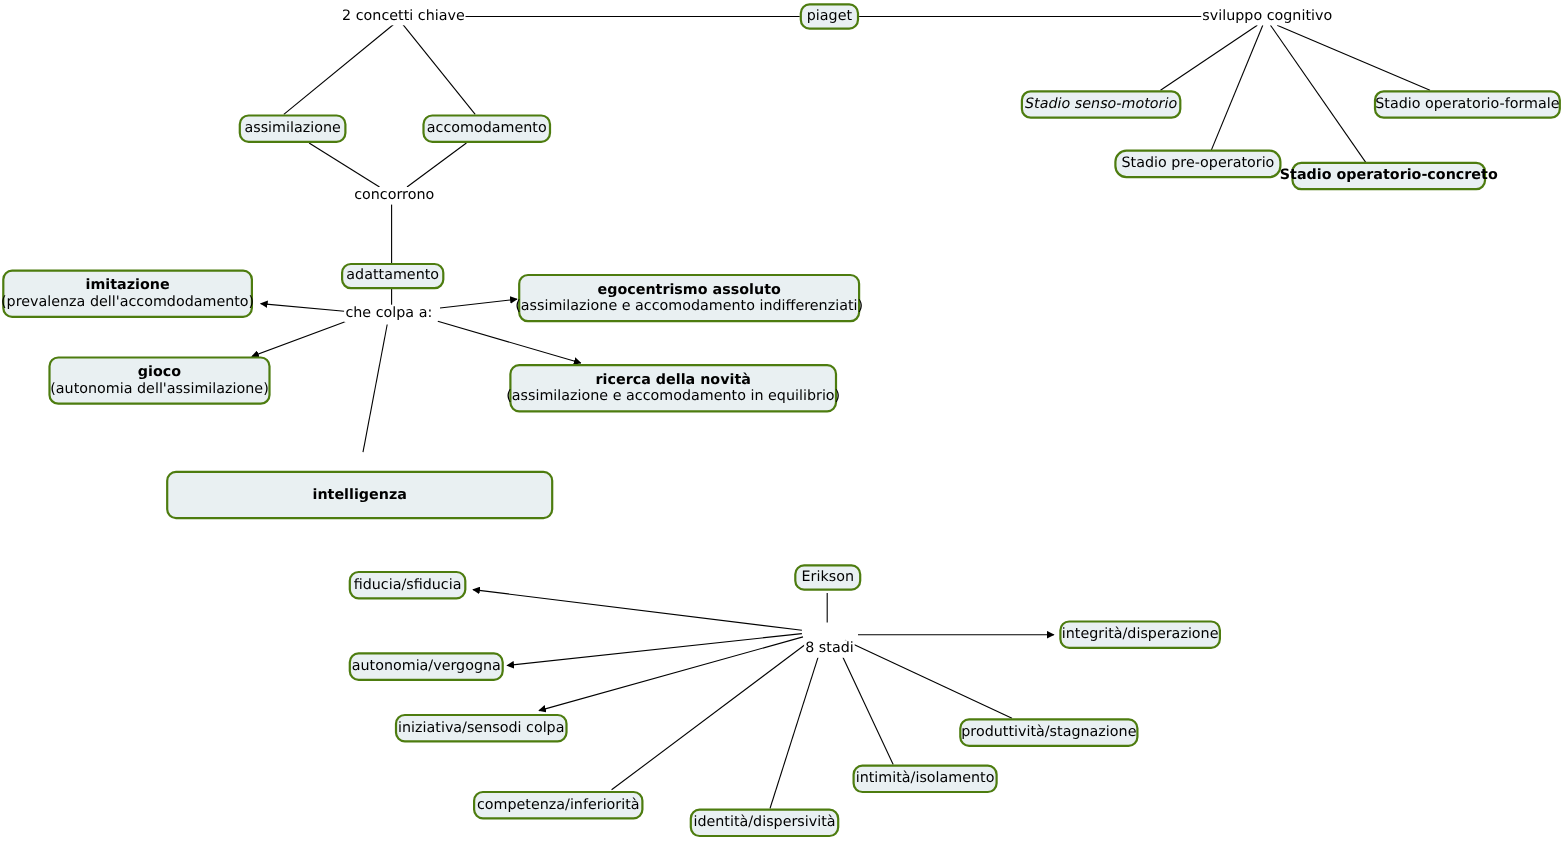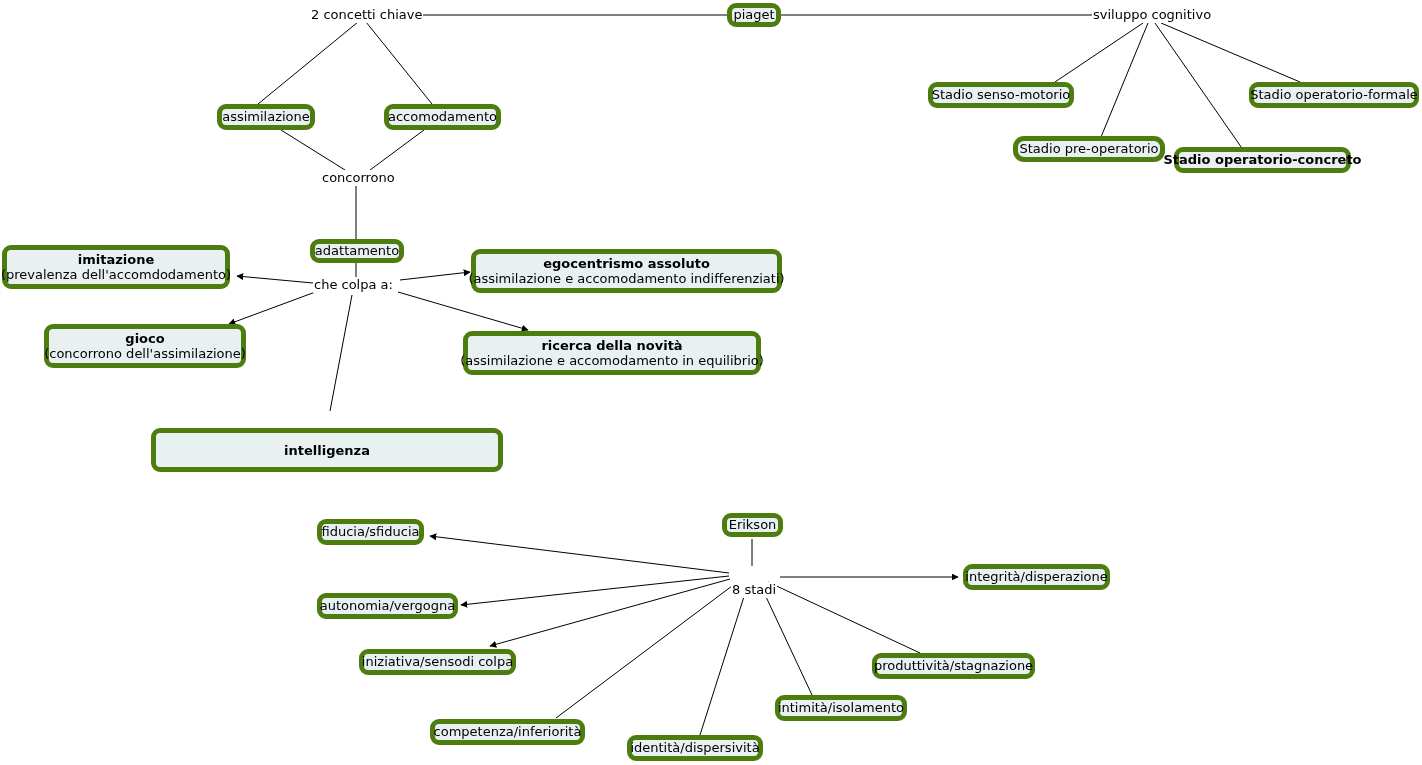--- a/index.html
+++ b/index.html
@@ -25,21 +25,21 @@
     left: 0;
     top: 0;
     width: 1422px;
     height: 765px;
     pointer-events: none;
   }
   .node {
     position: absolute;
     box-sizing: border-box;
     background: #e9f0f2;
-    border: 5px solid #4d7c0f;
+    border: 2px solid #4d7c0f;
     border-radius: 9px;
     display: flex;
     flex-direction: column;
     align-items: center;
     justify-content: center;
     text-align: center;
     color: #000000;
     font-size: 13px;
     line-height: 16px;
     padding: 3px 9px;
@@ -147,38 +147,38 @@
 
   <div class="plainlabel" style="left:313px; top:277px;">che colpa a:</div>
 
   <div class="node two-line" style="left:2px; top:245px; width:228px; height:44px;text-align:right;">
     <span class="bold">imitazione</span>
     <span class="sub">(prevalenza dell'accomdodamento)</span>
   </div>
 
   <div class="node two-line" style="left:44px; top:324px; width:202px; height:44px;">
     <span class="bold">gioco</span>
-    <span class="sub">(concorrono dell'assimilazione)</span>
+    <span class="sub">(autonomia dell'assimilazione)</span>
   </div>
 
   <div class="node two-line" style="left:151px; top:428px; width:352px; height:44px;">
     <span class="bold">intelligenza</span>
   </div>
 
   <div class="node two-line" style="left:471px; top:249px; width:311px; height:44px;">
     <span class="bold">egocentrismo assoluto</span>
     <span class="sub">(assimilazione e accomodamento indifferenziati)</span>
   </div>
 
   <div class="node two-line" style="left:463px; top:331px; width:298px; height:44px;">
     <span class="bold">ricerca della novità</span>
     <span class="sub">(assimilazione e accomodamento in equilibrio)</span>
   </div>
 
-  <div class="node" style="left:928px; top:82px; width:146px; height:26px;">
+  <div class="node" style="left:928px; top:82px; width:146px; height:26px;font-style:italic;">
     <span class="ln1">Stadio senso-motorio</span>
   </div>
 
   <div class="node" style="left:1013px; top:136px; width:152px; height:26px;border-radius:11px;">
     <span class="ln1">Stadio pre-operatorio</span>
   </div>
 
   <div class="node" style="left:1174px; top:147px; width:177px; height:26px;font-weight:bold;">
     <span class="ln1">Stadio operatorio-concreto</span>
   </div>

